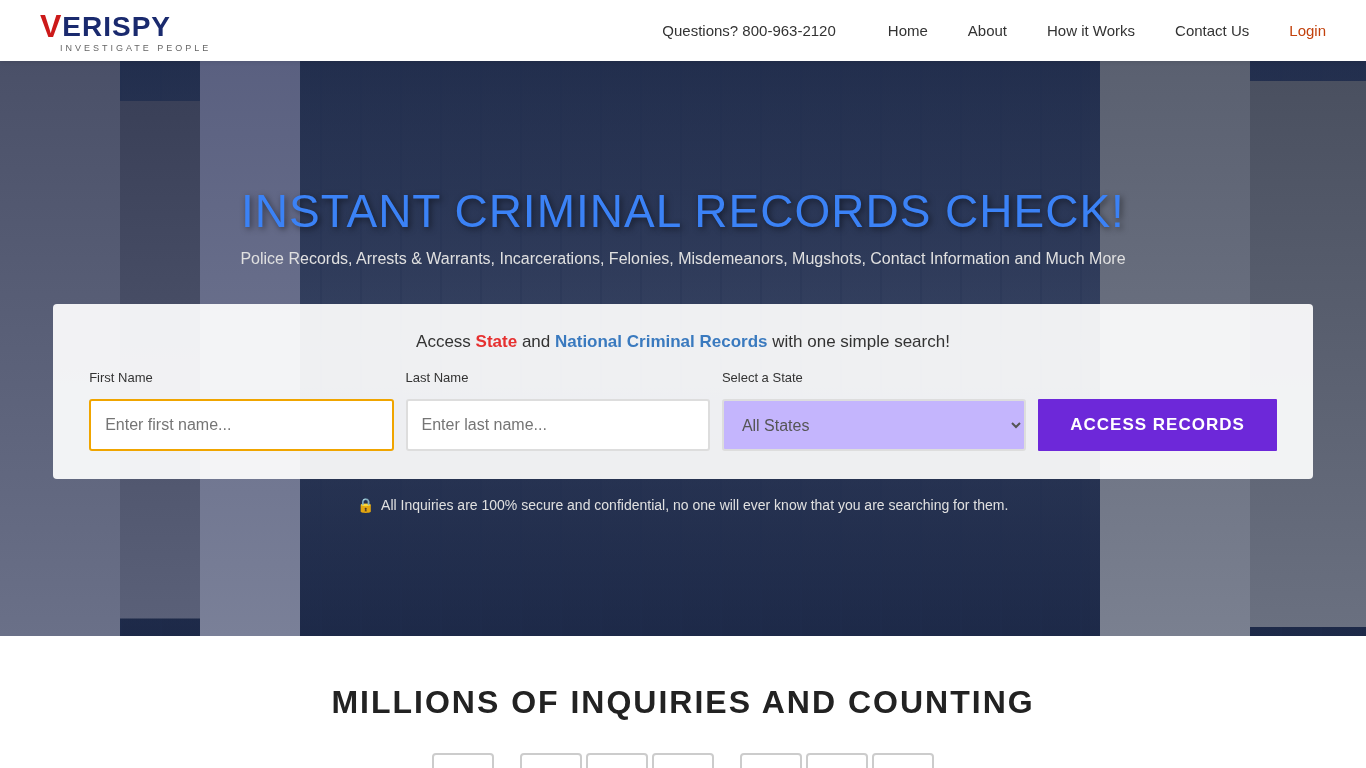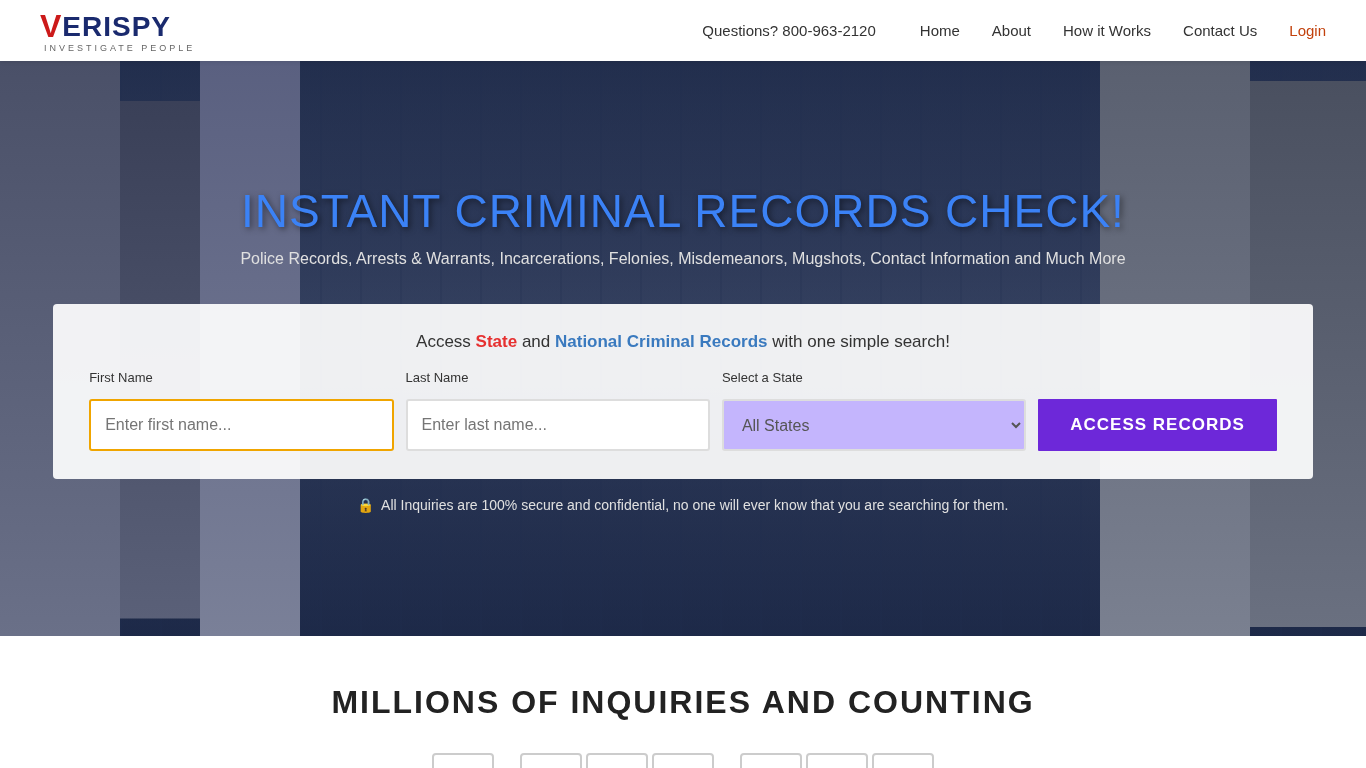--- a/index.html
+++ b/index.html
@@ -37,26 +37,26 @@
       color: #1a2a6e;
       font-size: 28px;
       font-weight: 900;
     }
     .logo-subtitle {
       font-size: 9px;
       letter-spacing: 3px;
       color: #666;
       text-transform: uppercase;
       margin-top: -2px;
-      margin-left: 4px;
+      margin-left: 20px;
     }
     .nav-right {
       display: flex;
       align-items: center;
-      gap: 32px;
+      gap: 40px;
     }
     .nav-phone {
       color: #333;
       font-size: 15px;
       margin-right: 12px;
     }
     .nav-link {
       color: #333;
       font-size: 15px;
       text-decoration: none;

